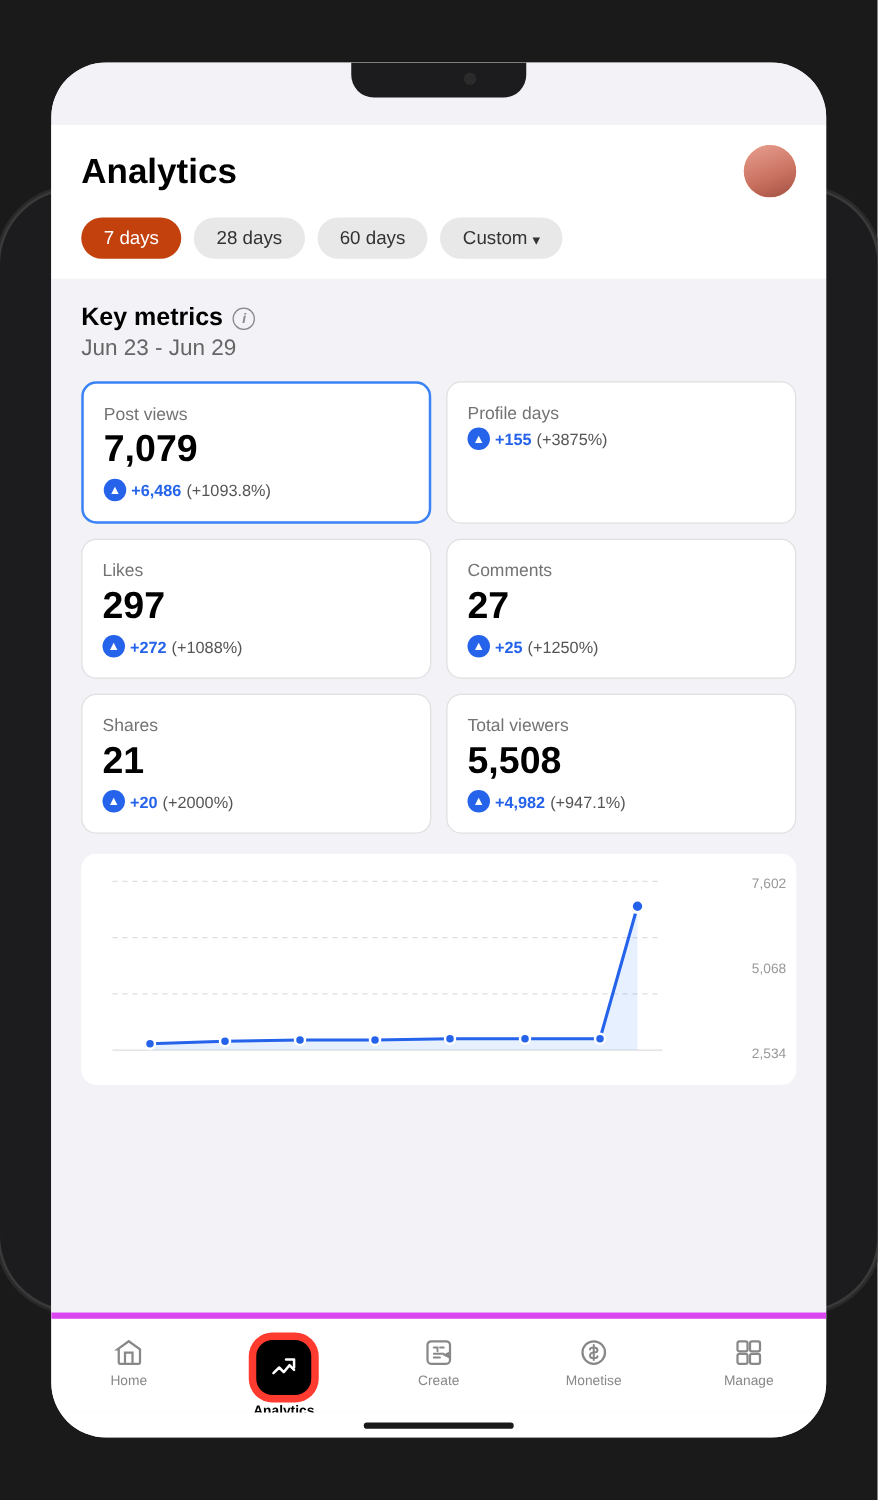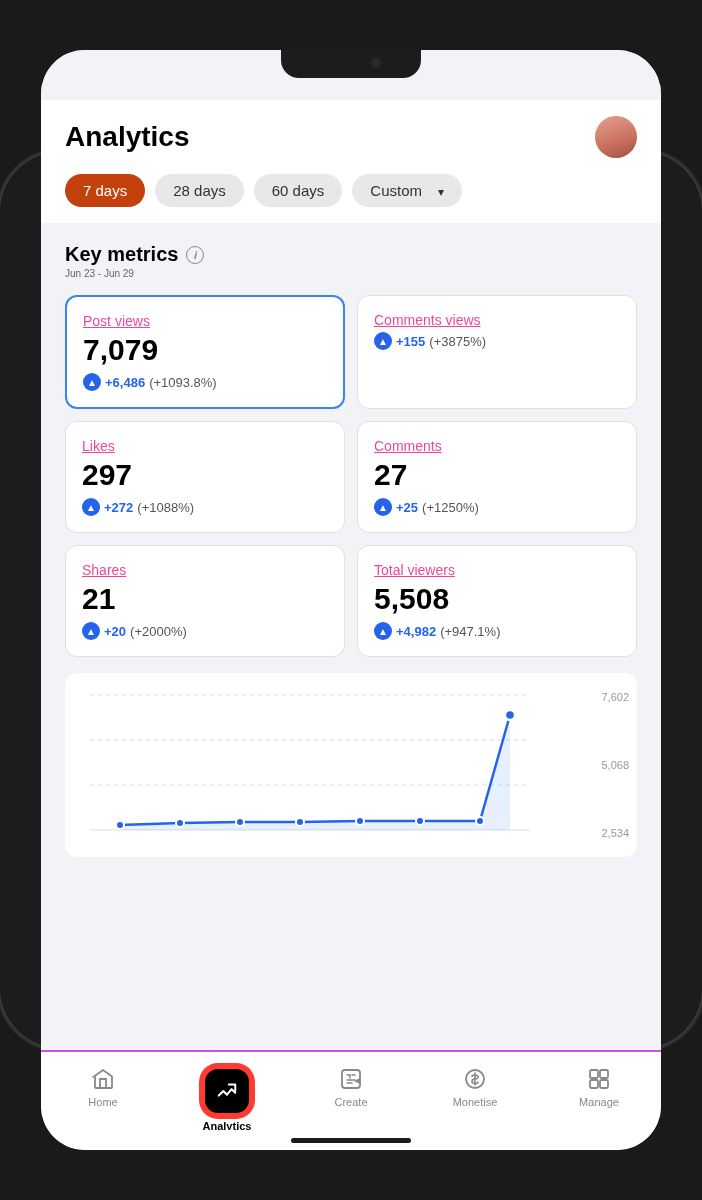--- a/index.html
+++ b/index.html
@@ -144,21 +144,21 @@
     }
     .filter-btn.inactive {
       background: #e8e8e8;
       color: #333;
     }
     .filter-btn.custom {
       background: #e8e8e8;
       color: #333;
       display: flex;
       align-items: flex-end;
-      gap: 16px;
+      gap: 4px;
     }
     .chevron {
       font-size: 12px;
     }
     .metrics-section {
       background: #f2f2f7;
       padding: 20px 24px;
       flex: 1;
     }
     .metrics-header {
@@ -179,21 +179,21 @@
       border-radius: 50%;
       display: inline-flex;
       align-items: center;
       justify-content: center;
       font-size: 11px;
       color: #888;
       font-style: italic;
       font-weight: 600;
     }
     .date-range {
-      font-size: 10px;
+      font-size: 18px;
       color: #666;
       margin-top: 2px;
       margin-bottom: 16px;
     }
     .metrics-grid {
       display: grid;
       grid-template-columns: 1fr 1fr;
       gap: 12px;
     }
     .metric-card {
@@ -201,23 +201,22 @@
       border-radius: 12px;
       padding: 16px;
       border: 1.5px solid #e0e0e0;
     }
     .metric-card.highlighted {
       border-color: #3b82f6;
       border-width: 2px;
     }
     .metric-label {
       font-size: 14px;
-      color: #ec4899;
+      color: #737373;
       margin-bottom: 4px;
-      text-decoration: underline;
     }
     .metric-value {
       font-size: 30px;
       font-weight: 700;
       color: #000;
       margin-bottom: 6px;
     }
     .metric-change {
       display: flex;
       align-items: center;
@@ -238,21 +237,21 @@
     }
     .change-text {
       color: #2563eb;
       font-weight: 600;
     }
     .change-pct {
       color: #555;
     }
     .bottom-nav {
       background: #ffffff;
-      border-top: 2px solid #d946ef;
+      border-top: 5px solid #d946ef;
       display: flex;
       height: 80px;
       align-items: flex-start;
       padding-top: 10px;
       flex-shrink: 0;
     }
     .nav-item {
       flex: 1;
       display: flex;
       flex-direction: column;
@@ -355,21 +354,21 @@
             <div class="metric-label">Post views</div>
             <div class="metric-value">7,079</div>
             <div class="metric-change">
               <div class="up-icon">▲</div>
               <span class="change-text">+6,486</span>
               <span class="change-pct">(+1093.8%)</span>
             </div>
           </div>
 
           <div class="metric-card">
-            <div class="metric-label">Comments views</div>
+            <div class="metric-label">Profile days</div>
             <div class="metric-change">
               <div class="up-icon">▲</div>
               <span class="change-text">+155</span>
               <span class="change-pct">(+3875%)</span>
             </div>
           </div>
 
           <div class="metric-card">
             <div class="metric-label">Likes</div>
             <div class="metric-value">297</div>

